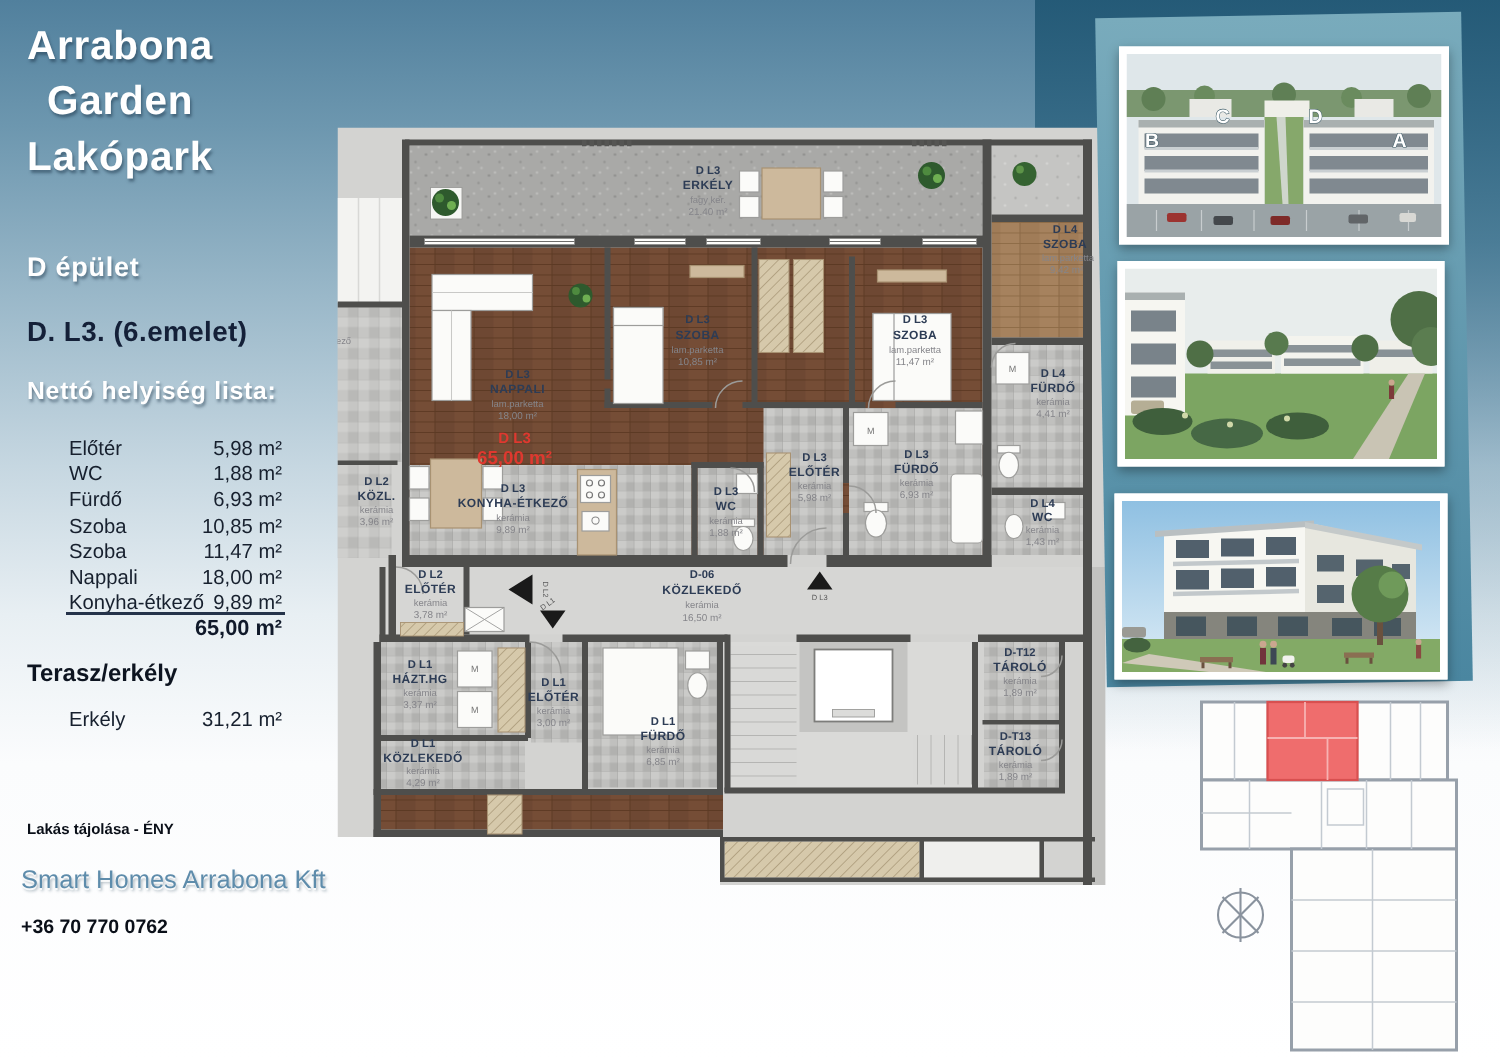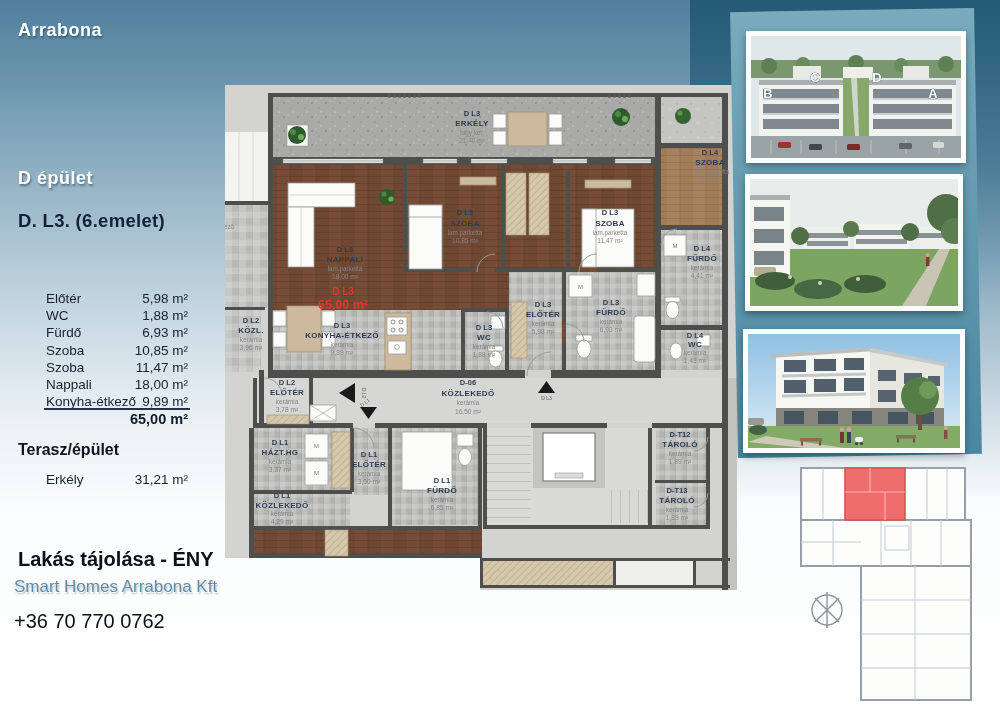--- a/index.html
+++ b/index.html
@@ -6,36 +6,36 @@
   #page{position:relative;width:1000px;height:707px;overflow:hidden;
     font-family:"Liberation Sans",sans-serif;
     background:linear-gradient(180deg,#51809d 0%,#6d97af 12%,#9ab8c9 28%,#c6d7e1 44%,#e8eff3 58%,#fbfcfd 72%,#ffffff 100%);}
   .abs{position:absolute;}
   
   #bg-tr{left:690px;top:0;width:310px;height:500px;
     background:linear-gradient(180deg,rgba(34,88,117,.95) 0%,rgba(58,112,140,.8) 32%,rgba(110,152,176,.45) 62%,rgba(160,190,205,0) 100%);}
   
   .ttl{left:18px;color:#fff;font-weight:bold;letter-spacing:.5px;
     text-shadow:1px 2px 2px rgba(25,50,70,.5);}
-  #project-title{top:12px;font-size:18px;line-height:37px;text-align:center;}
+  #project-title{top:12px;font-size:27px;line-height:37px;text-align:center;}
   #building-title{top:168px;font-size:18px;}
   #unit-title{top:210px;font-size:18.5px;font-weight:bold;color:#142038;left:18px;letter-spacing:.3px;}
   #list-title{top:252px;font-size:16.5px;}
   #room-list{left:0;top:290px;width:200px;font-size:13.5px;color:#17202e;}
   .rrow{display:flex;height:17.2px;line-height:17.2px;padding-left:46px;padding-right:12px;}
   .rname{flex:1;}
   .rarea{text-align:right;}
   #sum-line{left:44px;top:408px;width:146px;border-top:2px solid #25334a;}
   #total-row{left:0;top:411px;width:188px;text-align:right;font-size:14.5px;font-weight:bold;color:#10192a;}
   #terrace-title{top:441px;font-size:16px;font-weight:bold;color:#0d1420;left:18px;}
   #terrace-row{left:0;top:471px;width:200px;font-size:13.5px;color:#17202e;}
-  #orientation{top:548px;font-size:20px;font-weight:bold;color:#0a0f18;left:18px;}
+  #orientation{top:548px;font-size:10px;font-weight:bold;color:#0a0f18;left:18px;}
   #company{top:577px;left:14px;font-size:17px;font-weight:normal;color:#5e8cab;
     text-shadow:0 1px 0 rgba(255,255,255,.8),1px 2px 2px rgba(40,70,90,.4);}
-  #phone{top:610px;left:14px;font-size:20px;font-weight:normal;color:#0a0f18;}
+  #phone{top:610px;left:14px;font-size:13px;font-weight:bold;color:#0a0f18;}
   
   #teal-underlay{left:734px;top:10px;width:244px;height:446px;
     background:linear-gradient(180deg,#79abbc 0%,#4a86a0 100%);transform:rotate(-1deg);}
   .photo{background:#fff;border:5px solid #fff;box-sizing:border-box;
     box-shadow:0 3px 7px rgba(0,0,0,.35);}
   #photo1{left:746px;top:31px;width:220px;height:132px;}
   #photo2{left:745px;top:174px;width:218px;height:137px;}
   #photo3{left:743px;top:329px;width:222px;height:124px;}
   .photo svg{display:block;width:100%;height:100%;}
   
@@ -55,23 +55,26 @@
   .pl-letter{font-size:13px;font-weight:bold;fill:#ffffff;stroke:#3c5a66;stroke-width:.7;paint-order:stroke;}
 </style>
 </head>
 <body>
 
 <div id="page">
   <div id="bg-tr" class="abs"></div>
 
   <div class="abs ttl" id="project-title">
     <div>Arrabona</div>
+    <div>Garden</div>
+    <div>Lakópark</div>
   </div>
   <div class="abs ttl" id="building-title">D épület</div>
   <div class="abs" id="unit-title">D. L3. (6.emelet)</div>
+  <div class="abs ttl" id="list-title">Nettó helyiség lista:</div>
 
   <div class="abs" id="room-list">
     <div class="rrow">
         <span class="rname">Előtér</span>
         <span class="rarea">5,98 m²</span>
       </div>
     <div class="rrow">
         <span class="rname">WC</span>
         <span class="rarea">1,88 m²</span>
       </div>
@@ -91,21 +94,21 @@
         <span class="rname">Nappali</span>
         <span class="rarea">18,00 m²</span>
       </div>
     <div class="rrow">
         <span class="rname">Konyha-étkező</span>
         <span class="rarea">9,89 m²</span>
       </div>
   </div>
   <div class="abs" id="sum-line"></div>
   <div class="abs" id="total-row">65,00 m²</div>
-  <div class="abs" id="terrace-title">Terasz/épület</div>
+  <div class="abs" id="terrace-title">Terasz/erkély</div>
   <div class="abs" id="terrace-row">
     <div class="rrow">
         <span class="rname">Erkély</span>
         <span class="rarea">31,21 m²</span>
       </div>
   </div>
   <div class="abs" id="orientation">Lakás tájolása - ÉNY</div>
   <div class="abs" id="company">Smart Homes Arrabona Kft</div>
   <div class="abs" id="phone">+36 70 770 0762</div>
 

